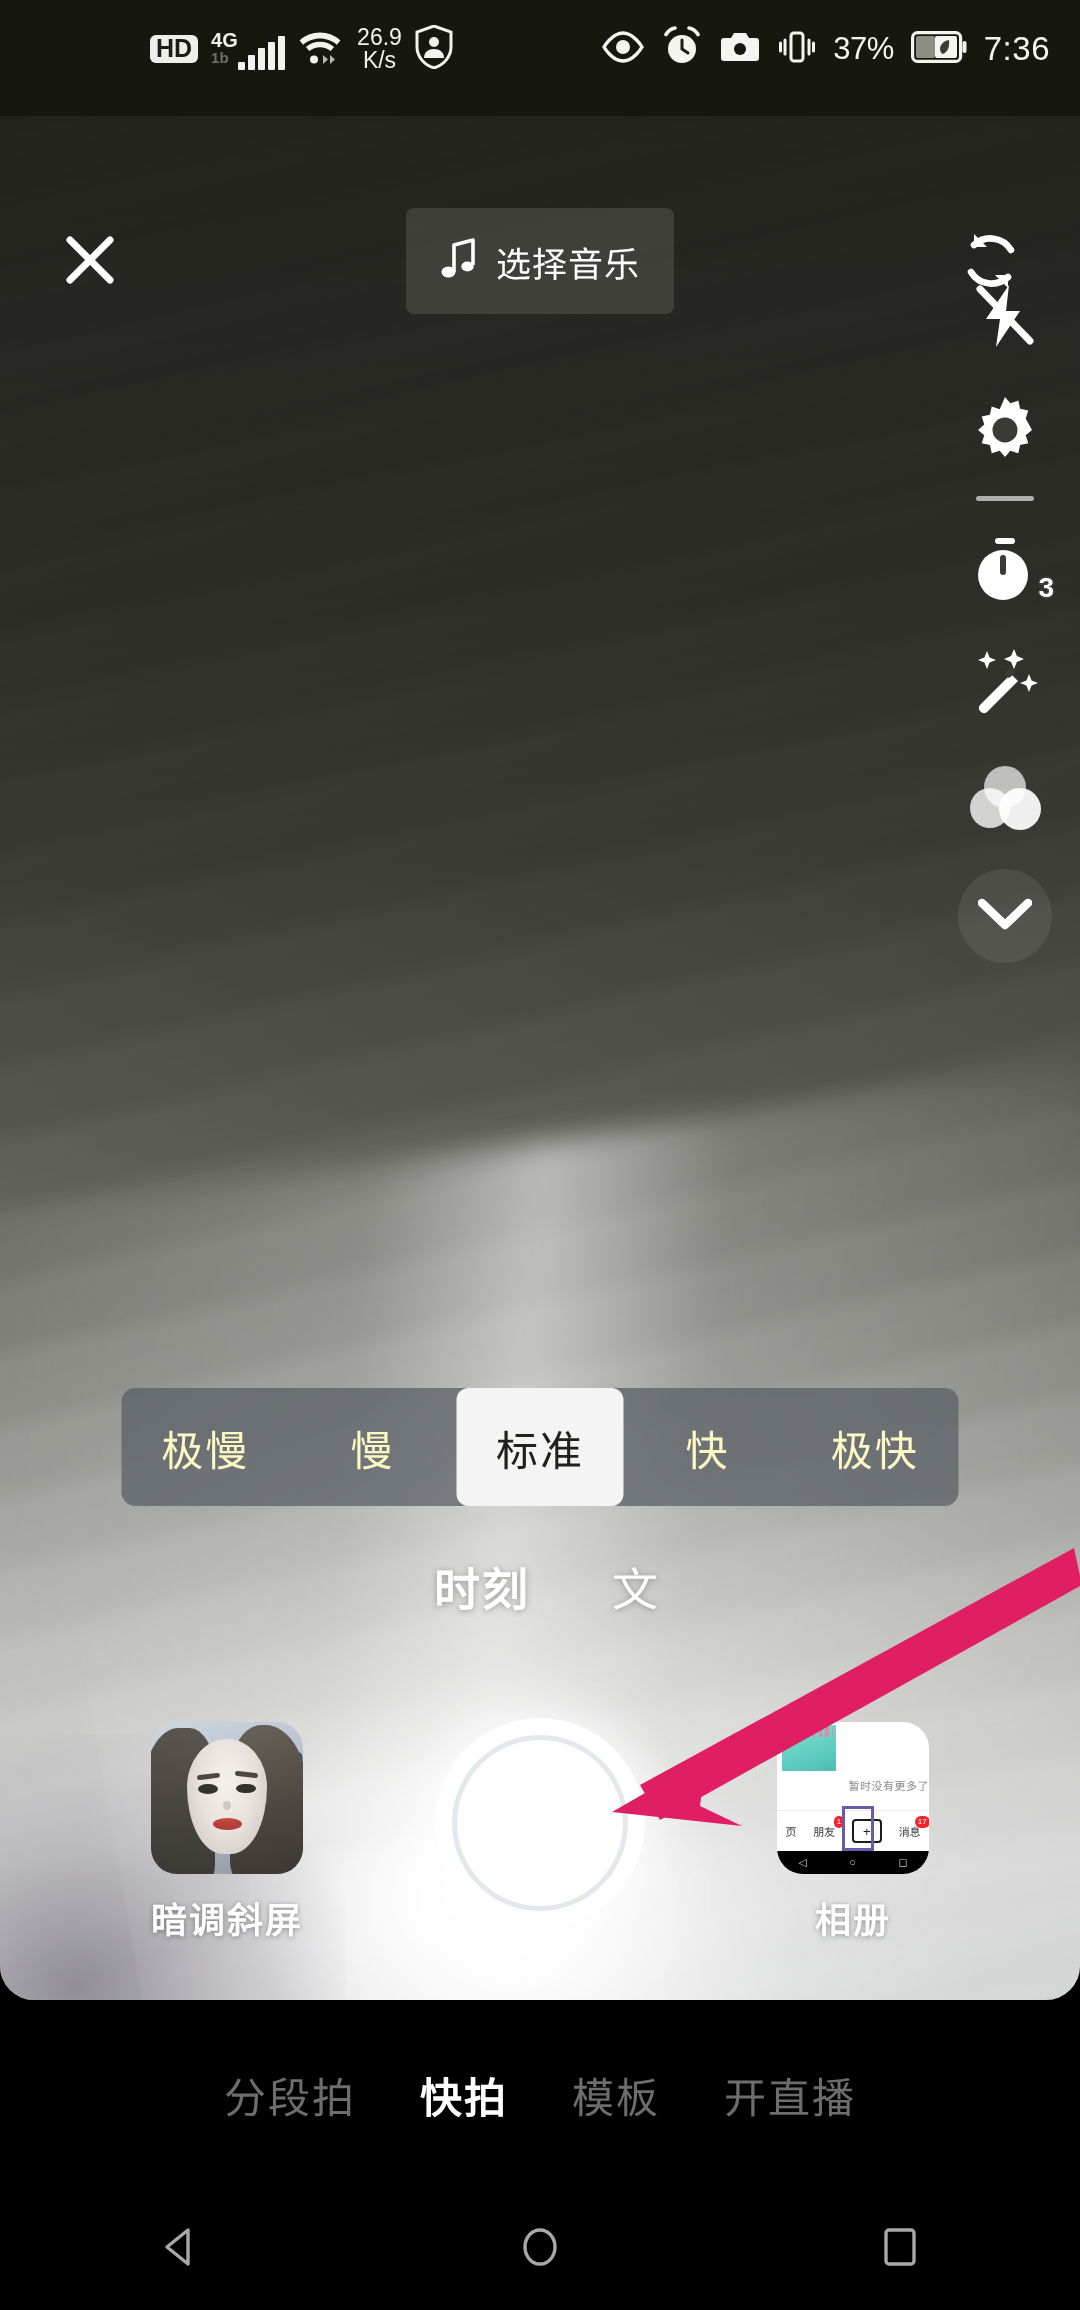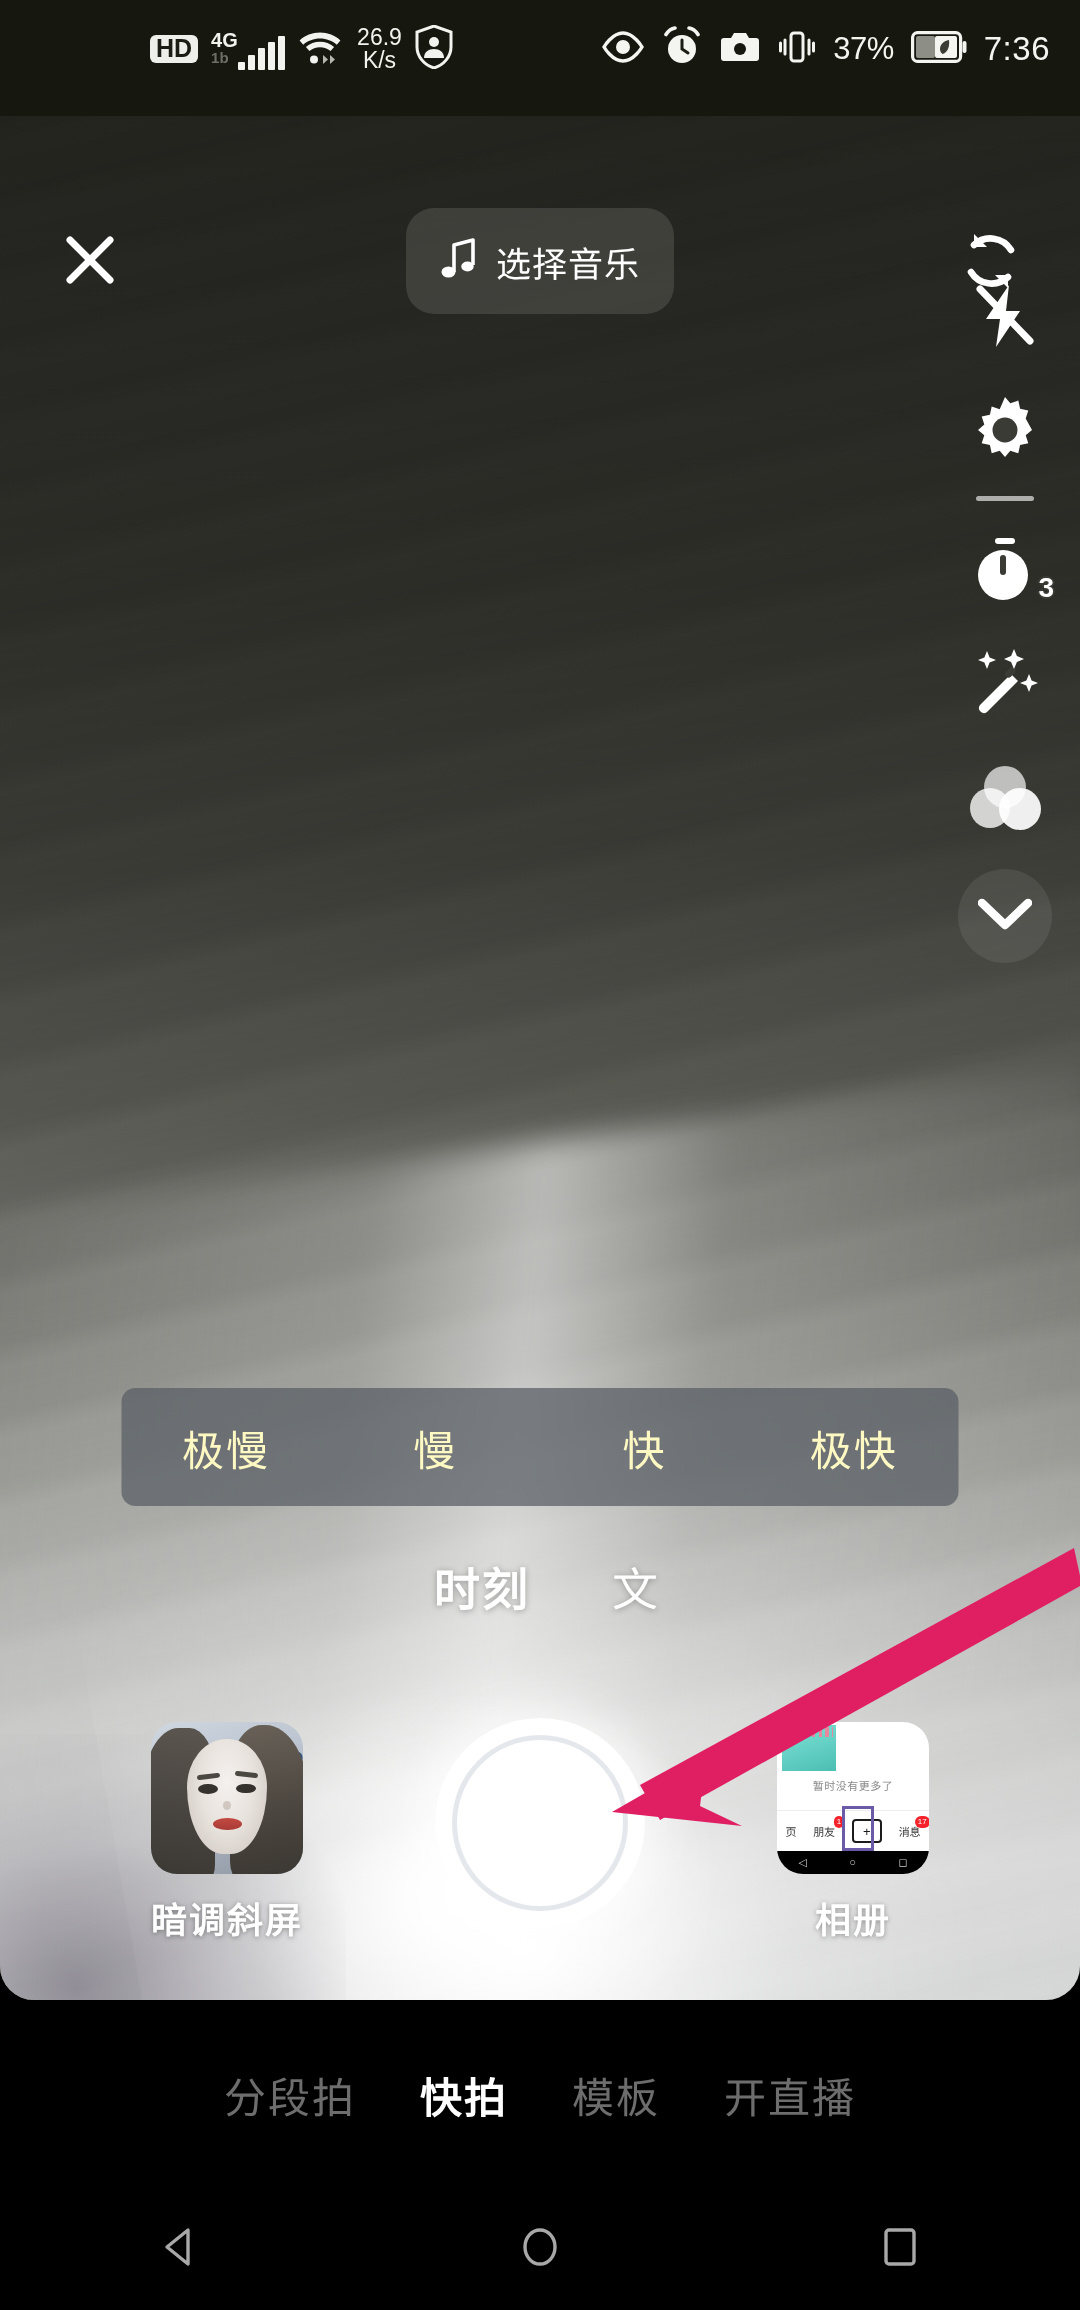--- a/index.html
+++ b/index.html
@@ -209,21 +209,21 @@
     width: 76px; height: 76px;
     display: flex; align-items: center; justify-content: center;
   }
   #music-button {
     position: absolute;
     left: 50%; top: 110px;
     transform: translateX(-50%);
     height: 106px;
     padding: 0 34px;
     background: rgba(85,85,80,0.55);
-    border-radius: 28px;
+    border-radius: 8px;
     display: flex;
     align-items: center;
     gap: 16px;
   }
   #music-button .label {
     font-size: 35px;
     color: #ffffff;
     letter-spacing: 1px;
     font-weight: 400;
   }
@@ -418,21 +418,21 @@
     width: 180px;
     display: flex;
     flex-direction: column;
     align-items: center;
   }
   
   .alb-bg { position:absolute; inset:0; background:#ffffff; }
   .alb-photo { position:absolute; left:3%; top:2%; width:36%; height:30%; background: linear-gradient(160deg,#7fe0d4 0%, #63cfc4 55%, #4bbdb2 100%); }
   .alb-photo:after { content:""; position:absolute; left:6%; top:4%; width:88%; height:22%;
      background: repeating-linear-gradient(90deg, #e8879e 0 7%, transparent 7% 14%); }
-  .alb-text { position:absolute; left:0; right:0; top:36%; text-align:center; font-size:11px; color:#8a8a8a; letter-spacing:0.5px; }
+  .alb-text { position:absolute; left:0; right:0; top:36%; text-align:right; font-size:11px; color:#8a8a8a; letter-spacing:0.5px; }
   .alb-navline { position:absolute; left:0; right:0; top:58%; height:1px; background:#ededed; }
   .alb-tabs { position:absolute; left:0; right:0; top:62%; height:20%; display:flex; align-items:center; justify-content:space-around; }
   .alb-tab { font-size:11px; color:#3a3a3a; position:relative; }
   .alb-badge { position:absolute; right:-9px; top:-7px; background:#f5232c; color:#fff; border-radius:9px; font-size:8px; line-height:10px; padding:1px 3px; }
   .alb-plus { width:26px; height:20px; border:2px solid #1b1b1b; border-radius:4px; display:flex; align-items:center; justify-content:center; font-size:13px; color:#1b1b1b; }
   .alb-plusbox { position:absolute; left:43%; top:55%; width:17%; height:26%; border:3px solid #6b5aa8; }
   .alb-navbar { position:absolute; left:0; right:0; bottom:0; height:15%; background:#000; display:flex; align-items:center; justify-content:space-around; }
   .alb-nv { color:#cfcfcf; font-size:11px; line-height:1; }
 
   
@@ -659,20 +659,21 @@
         <svg width="54" height="34" viewBox="0 0 54 34">
           <path d="M4 6l23 22L50 6" fill="none" stroke="#ffffff" stroke-width="8.5" stroke-linecap="round" stroke-linejoin="round"></path>
         </svg>
       </span>
     </div>
   </div>
 
   <div id="speed-selector">
     <div class="speed-item">极慢</div>
     <div class="speed-item">慢</div>
+    <div class="speed-item active">标准</div>
     <div class="speed-item">快</div>
     <div class="speed-item">极快</div>
   </div>
 
   <div id="mode-tabs">
     <div class="mode-tab t-moment">时刻</div>
     <div class="mode-tab t-text">文</div>
   </div>
 
   <div id="capture-row">

